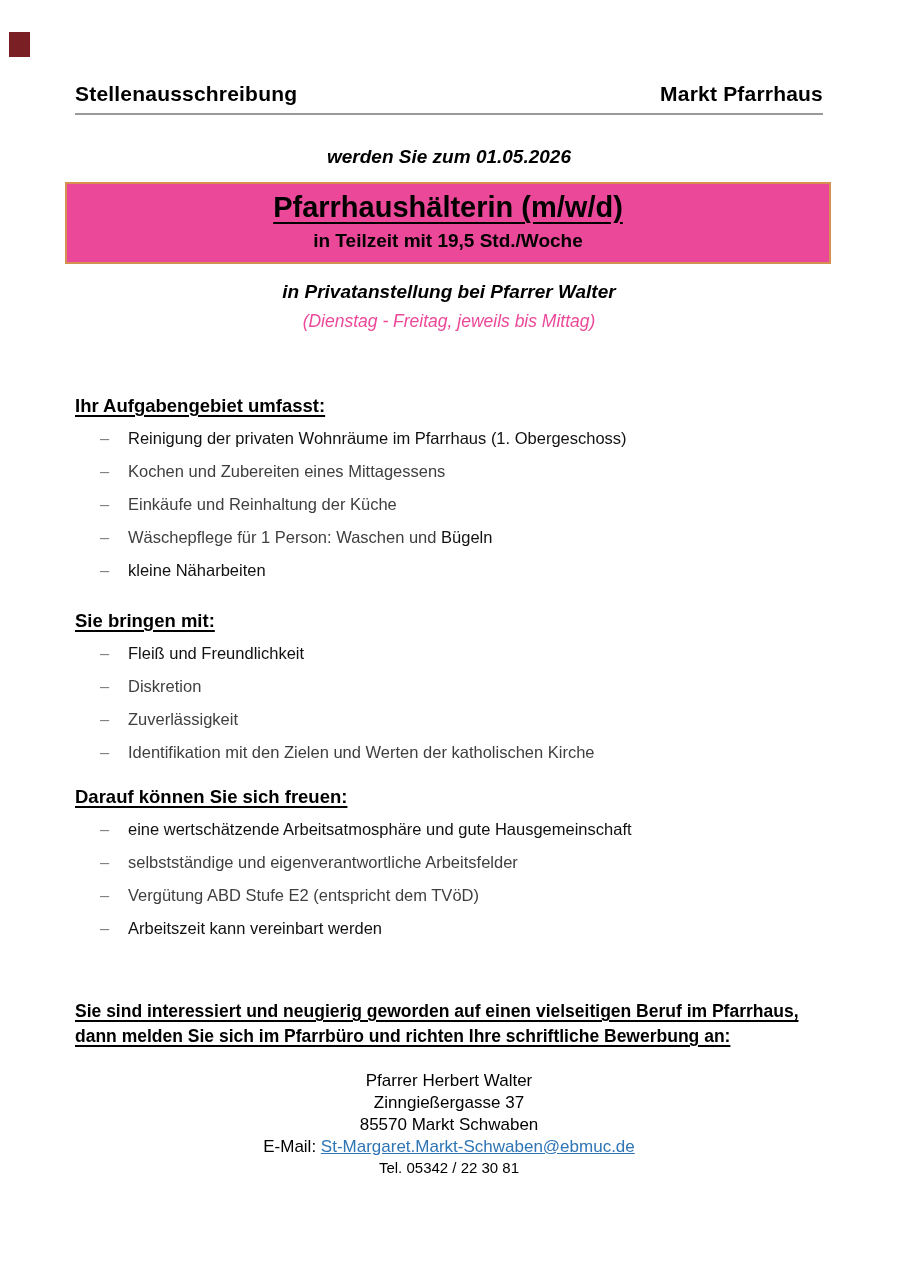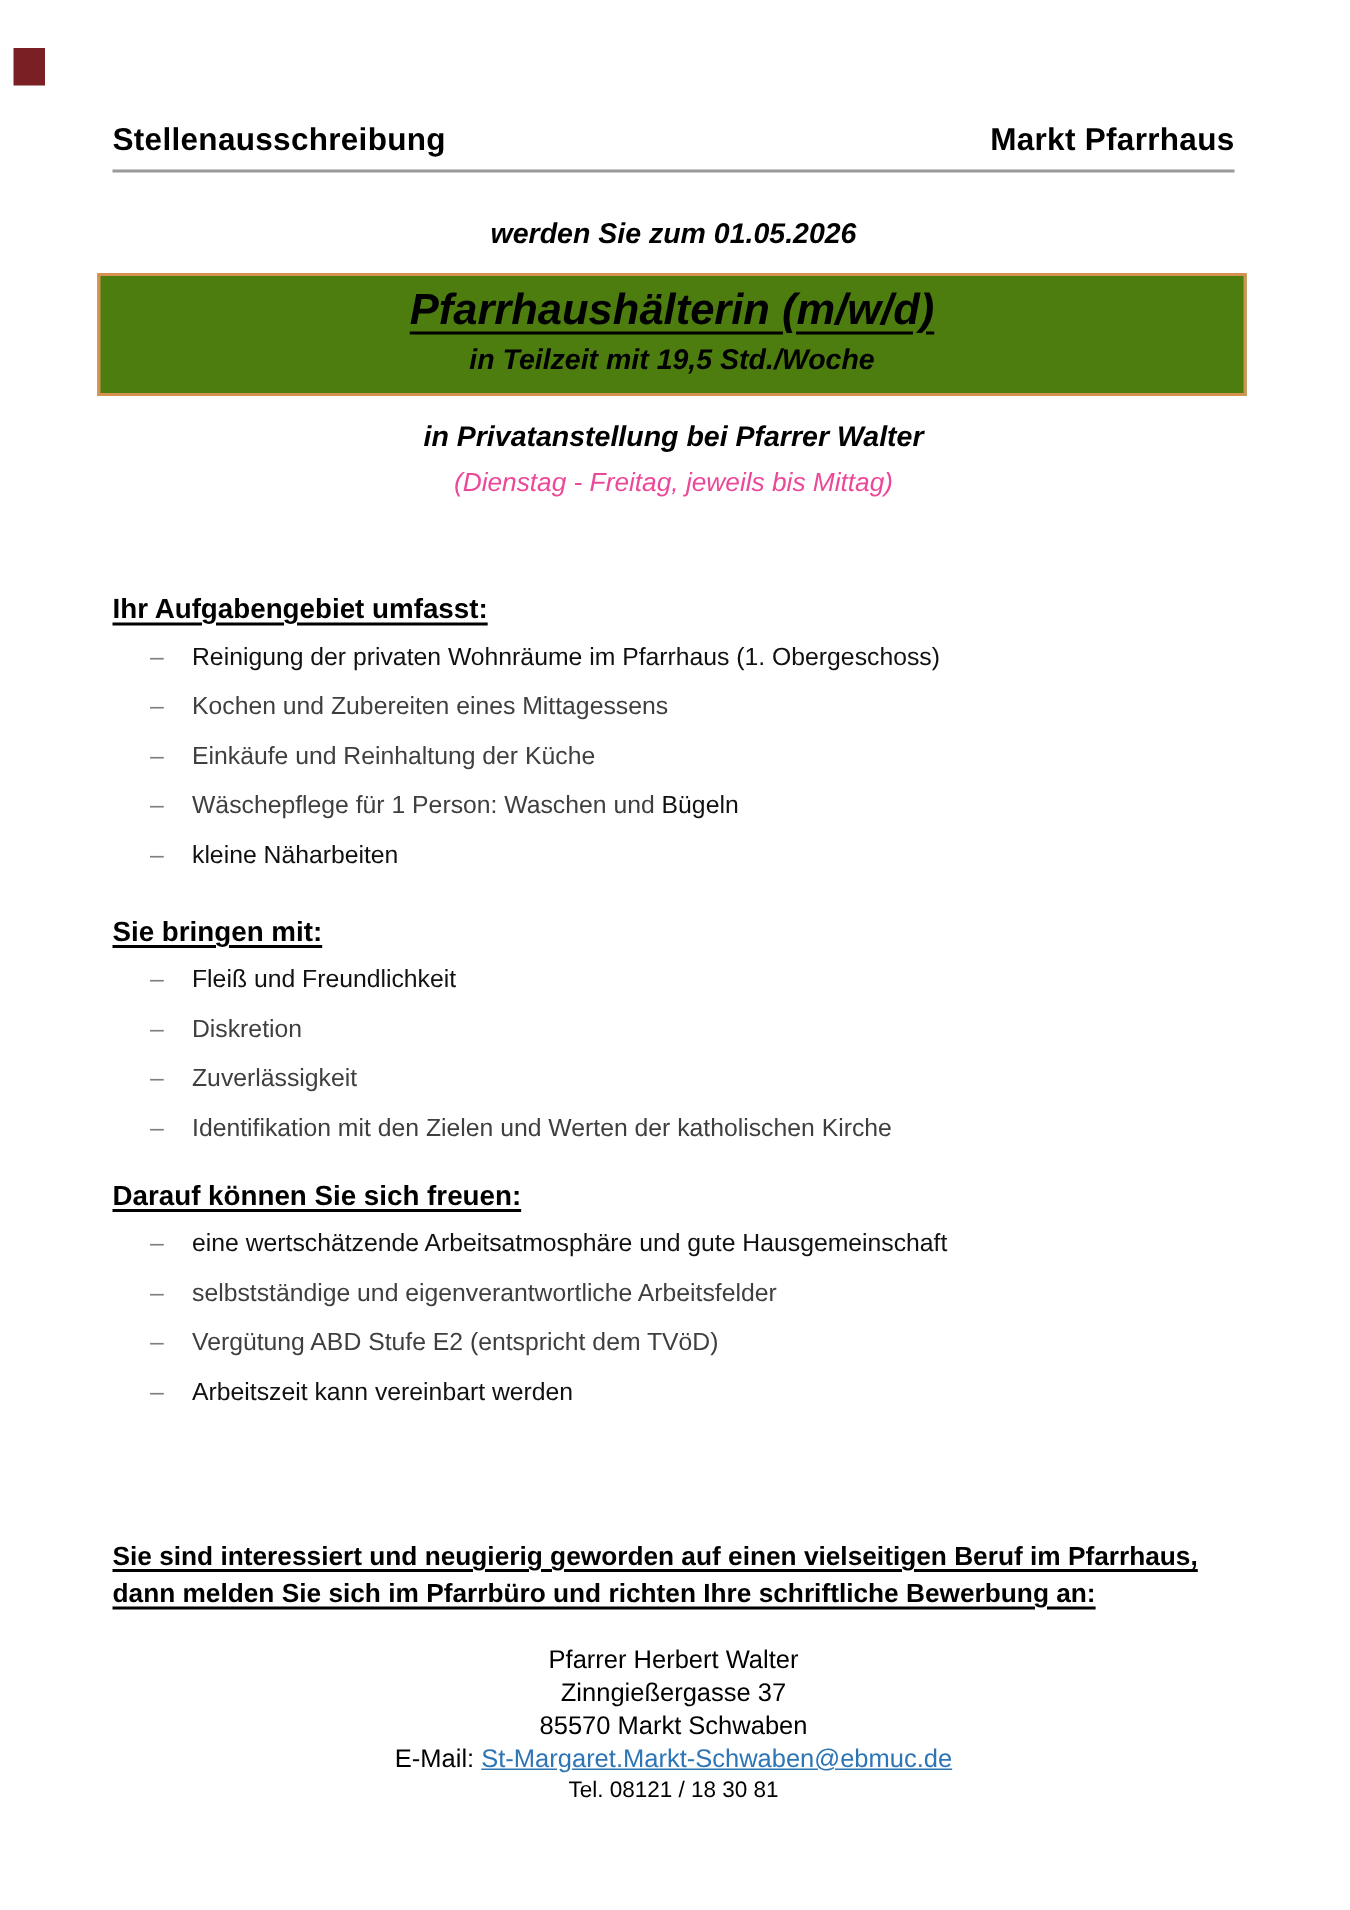--- a/index.html
+++ b/index.html
@@ -77,21 +77,21 @@
   }
   ul.dash-list li::before{
     content:"\2013";
     position:absolute;left:25px;top:0;
     color:#808080;
   }
   .t-dark{color:#111111;}
   .t-gray{color:#3f3f3f;}
   
   .closing{
-    margin-top:87px;
+    margin-top:61px;
     font-size:17.5px;font-weight:bold;
     line-height:25px;
   }
   .closing div{
     text-decoration:underline;text-decoration-thickness:1.5px;text-underline-offset:3px;
   }
   
   .contact{
     margin-top:21px;
     text-align:center;
@@ -111,21 +111,21 @@
   <div class="content">
 
     <div class="header-row">
       <span>Stellenausschreibung</span>
       <span>Markt Pfarrhaus</span>
     </div>
     <hr class="header-rule">
 
     <div class="date-line">werden Sie zum 01.05.2026</div>
 
-    <div class="highlight-box" style="border-color: rgb(213, 145, 79); background: #4d7c0f; font-style: italic;">
+    <div class="highlight-box" style="border-color: rgb(213, 145, 79); background: #ec4899;">
       <div class="box-title">Pfarrhaushälterin (m/w/d)</div>
       <div class="box-subtitle">in Teilzeit mit 19,5 Std./Woche</div>
     </div>
 
     <div class="employment-1">in Privatanstellung bei Pfarrer Walter</div>
     <div class="employment-2">(Dienstag - Freitag, jeweils bis Mittag)</div>
 
     <div class="section sec-1">
       <div class="section-heading">Ihr Aufgabengebiet umfasst:</div>
       <ul class="dash-list">
@@ -160,17 +160,17 @@
     <div class="closing">
       <div>Sie sind interessiert und neugierig geworden auf einen vielseitigen Beruf im Pfarrhaus,</div>
       <div>dann melden Sie sich im Pfarrbüro und richten Ihre schriftliche Bewerbung an:</div>
     </div>
 
     <div class="contact">
       <div>Pfarrer Herbert Walter</div>
       <div>Zinngießergasse 37</div>
       <div>85570 Markt Schwaben</div>
       <div><span>E-Mail: </span><a href="#" class="email-link" style="color: rgb(46, 117, 182);">St-Margaret.Markt-Schwaben@ebmuc.de</a></div>
-      <div class="phone">Tel. 08121 / 18 30 81</div>
+      <div class="phone">Tel. 05342 / 22 30 81</div>
     </div>
 
   </div>
 </div>
 
 </body></html>

